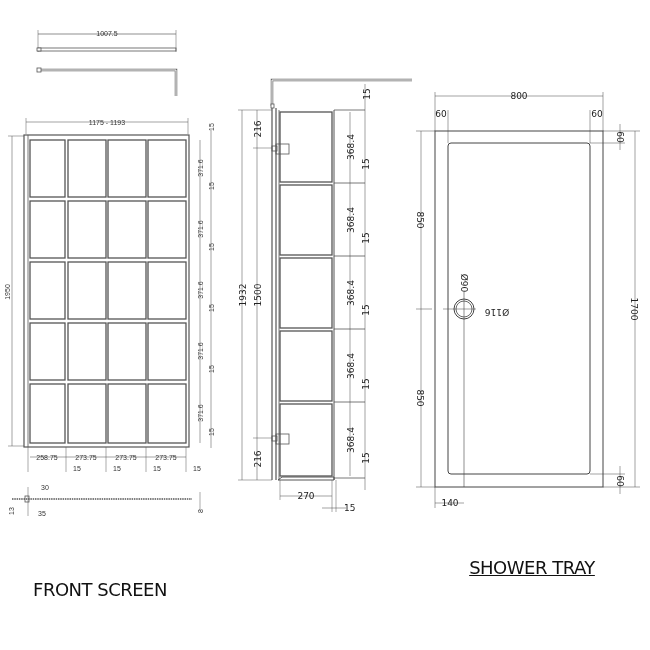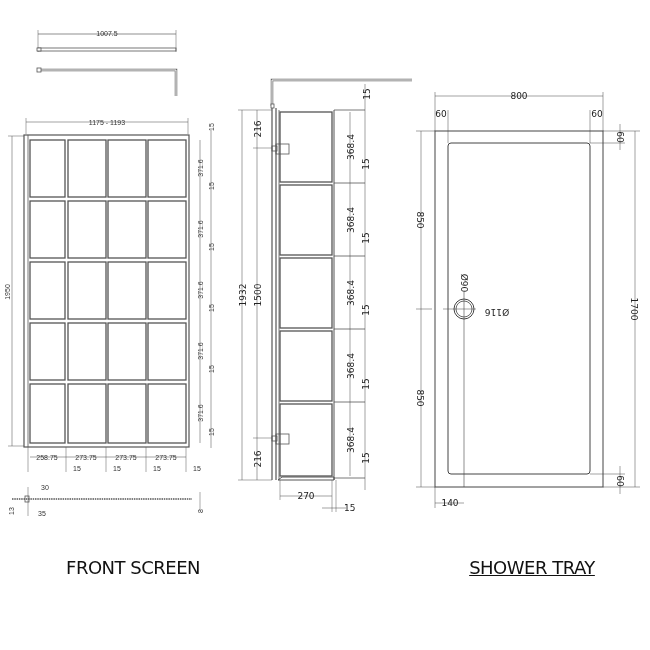--- a/index.html
+++ b/index.html
@@ -210,16 +210,16 @@
     <text class="dim-lg" x="0" y="0" text-anchor="middle" transform="translate(417,220) rotate(90)">850</text>
     <text class="dim-lg" x="0" y="0" text-anchor="middle" transform="translate(417,398) rotate(90)">850</text>
     <text class="dim-lg" x="0" y="0" text-anchor="middle" transform="translate(631,309) rotate(90)">1700</text>
     <text class="dim-lg" x="0" y="0" text-anchor="middle" transform="translate(461,283) rotate(90)">Ø90</text>
     <text class="dim-lg" x="0" y="0" text-anchor="middle" transform="translate(497,309) rotate(180)">Ø116</text>
     <text class="dim-lg" x="0" y="0" text-anchor="middle" transform="translate(617,481) rotate(90)">60</text>
     <text class="dim-lg" x="450" y="506" text-anchor="middle">140</text>
   </g>
 </svg>
 
-<div class="caption" style="left:0; top:555px; width:200px;text-align:right;">FRONT SCREEN</div>
+<div class="caption" style="left:0; top:577px; width:200px;">FRONT SCREEN</div>
 <div class="caption" style="left:225px; top:555px; width:200px;">
 </div>
 <div class="caption" style="left:432px; top:555px; width:200px;text-decoration:underline;">SHOWER TRAY</div>
 
 </body></html>

